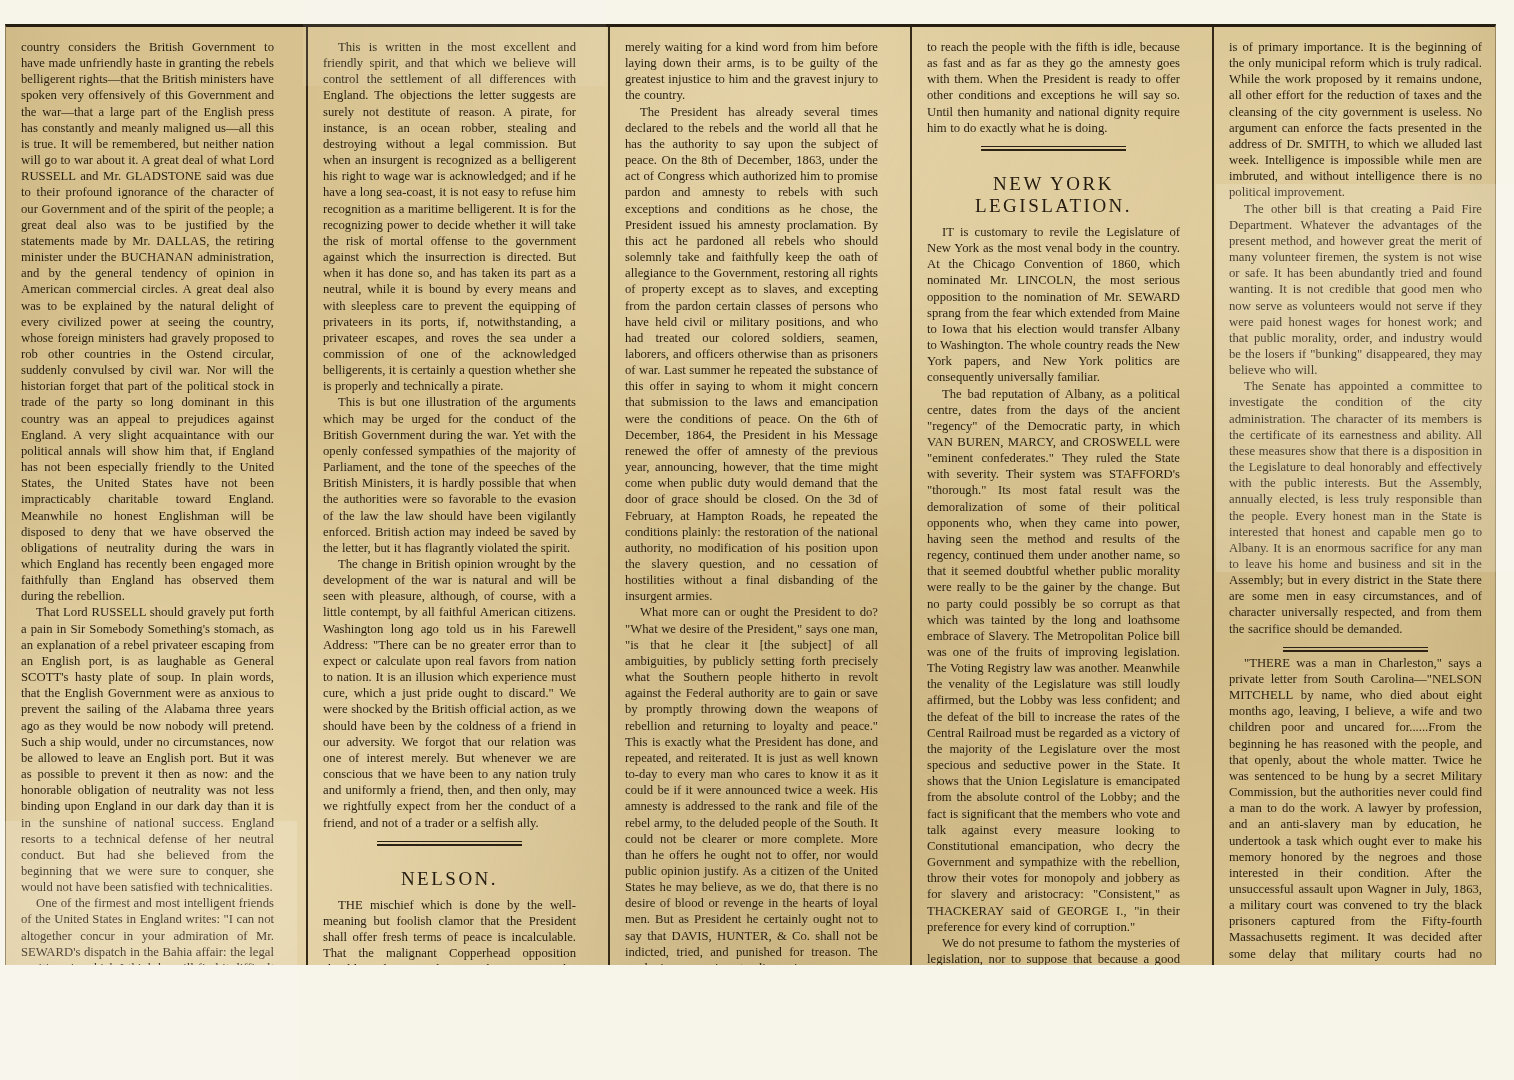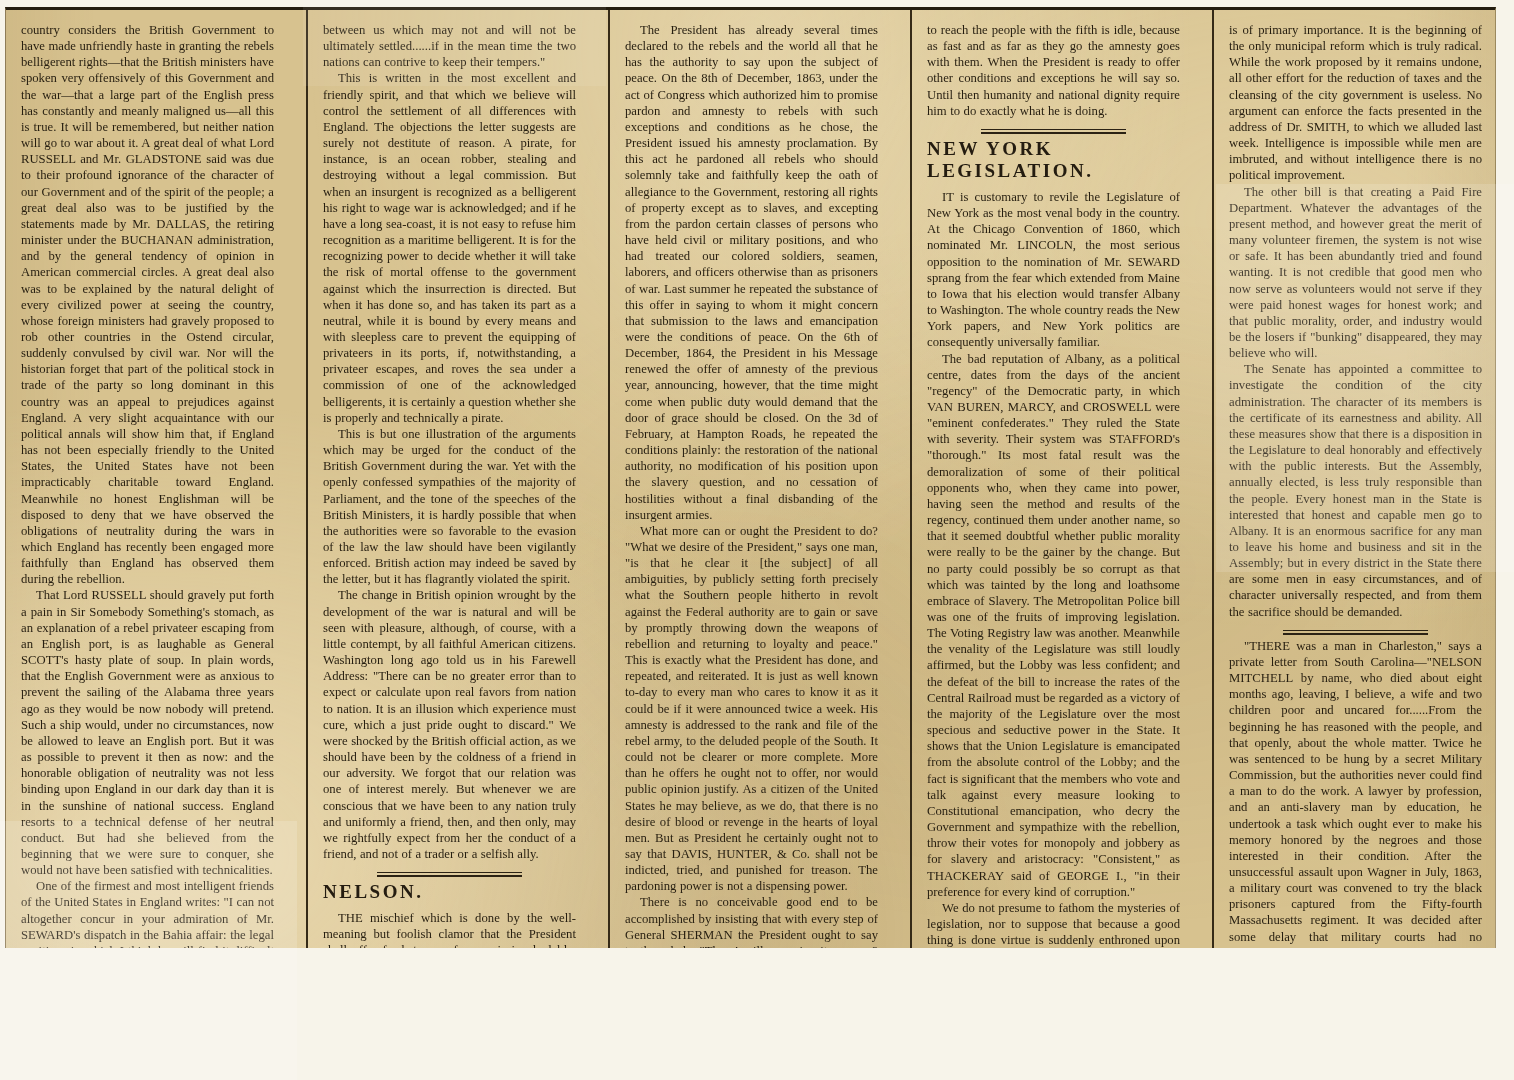--- a/index.html
+++ b/index.html
@@ -9,21 +9,21 @@
     font-family: "Liberation Serif", "DejaVu Serif", serif;
   }
   .scan {
     position: relative;
     width: 1514px; height: 1080px;
     background: #f7f4ea;
     overflow: hidden;
   }
   .paper {
     position: absolute;
-    left: 5px; top: 7px;
+    left: 5px; top: 24px;
     width: 1491px; height: 941px;
     box-sizing: border-box;
     display: flex;
     overflow: hidden;
     background-color: #d7c28f;
     background-image:
       radial-gradient(ellipse at 10% 90%, rgba(255,243,214,0.45), transparent 38%),
       radial-gradient(ellipse at 50% 4%, rgba(255,246,220,0.30), transparent 42%),
       radial-gradient(ellipse at 88% 22%, rgba(255,244,212,0.25), transparent 40%),
       radial-gradient(ellipse at 48% 98%, rgba(122,92,44,0.18), transparent 34%),
@@ -47,23 +47,24 @@
     font-size: 12.7px;
     line-height: 16.15px;
     text-align: justify;
     text-indent: 15px;
     word-spacing: 0.3px;
     hyphens: auto;
     -webkit-hyphens: auto;
   }
   .para.cont { text-indent: 0; }
   .article-heading {
-    margin: 4px 0 7px;
+    margin: 22px 0 7px;
+    text-align: center;
     font-size: 19px;
-    font-weight: 700;
+    font-weight: 400;
     letter-spacing: 2.5px;
     color: #241c10;
   }
   .double-rule {
     height: 2px;
     width: 57%;
     margin: 10px auto 3px;
     border-top: 1px solid #2b2214;
     border-bottom: 2px solid #2b2214;
   }
@@ -80,29 +81,29 @@
 <body>
 
 <div class="scan">
   <div class="paper" id="paper">
       <div class="column">
         <p class="para cont">country considers the British Government to have made unfriendly haste in granting the rebels belligerent rights—that the British ministers have spoken very offensively of this Government and the war—that a large part of the English press has constantly and meanly maligned us—all this is true. It will be remembered, but neither nation will go to war about it. A great deal of what Lord RUSSELL and Mr. GLADSTONE said was due to their profound ignorance of the character of our Government and of the spirit of the people; a great deal also was to be justified by the statements made by Mr. DALLAS, the retiring minister under the BUCHANAN administration, and by the general tendency of opinion in American commercial circles. A great deal also was to be explained by the natural delight of every civilized power at seeing the country, whose foreign ministers had gravely proposed to rob other countries in the Ostend circular, suddenly convulsed by civil war. Nor will the historian forget that part of the political stock in trade of the party so long dominant in this country was an appeal to prejudices against England. A very slight acquaintance with our political annals will show him that, if England has not been especially friendly to the United States, the United States have not been impracticably charitable toward England. Meanwhile no honest Englishman will be disposed to deny that we have observed the obligations of neutrality during the wars in which England has recently been engaged more faithfully than England has observed them during the rebellion.</p>
         <p class="para">That Lord RUSSELL should gravely put forth a pain in Sir Somebody Something's stomach, as an explanation of a rebel privateer escaping from an English port, is as laughable as General SCOTT's hasty plate of soup. In plain words, that the English Government were as anxious to prevent the sailing of the Alabama three years ago as they would be now nobody will pretend. Such a ship would, under no circumstances, now be allowed to leave an English port. But it was as possible to prevent it then as now: and the honorable obligation of neutrality was not less binding upon England in our dark day than it is in the sunshine of national success. England resorts to a technical defense of her neutral conduct. But had she believed from the beginning that we were sure to conquer, she would not have been satisfied with technicalities.</p>
         <p class="para">One of the firmest and most intelligent friends of the United States in England writes: "I can not altogether concur in your admiration of Mr. SEWARD's dispatch in the Bahia affair: the legal positions in which I think he will find it difficult to sustain. I am most anxious that both the rights and duties of neutrals should be enlarged, but we ought to be careful of confounding between what the law is, and what we wish it to be. I have seen no warrant, either in the works of any publicist or in the decision of any prize court, for regarding the Alabama and her companions as 'pirates.' I should be very glad to see such produced. Nor do I think there is any valid ground for the complaints of your Government on the score of our conceding maritime belligerence to the Confederates......However, I can not believe that there is any thing</p>
       </div>
       <div class="column">
-        <p class="para cont">between us which may not and will not be ultimately settled......if in the mean time the two nations can contrive to keep their tempers."</p>
         <p class="para">This is written in the most excellent and friendly spirit, and that which we believe will control the settlement of all differences with England. The objections the letter suggests are surely not destitute of reason. A pirate, for instance, is an ocean robber, stealing and destroying without a legal commission. But when an insurgent is recognized as a belligerent his right to wage war is acknowledged; and if he have a long sea-coast, it is not easy to refuse him recognition as a maritime belligerent. It is for the recognizing power to decide whether it will take the risk of mortal offense to the government against which the insurrection is directed. But when it has done so, and has taken its part as a neutral, while it is bound by every means and with sleepless care to prevent the equipping of privateers in its ports, if, notwithstanding, a privateer escapes, and roves the sea under a commission of one of the acknowledged belligerents, it is certainly a question whether she is properly and technically a pirate.</p>
         <p class="para">This is but one illustration of the arguments which may be urged for the conduct of the British Government during the war. Yet with the openly confessed sympathies of the majority of Parliament, and the tone of the speeches of the British Ministers, it is hardly possible that when the authorities were so favorable to the evasion of the law the law should have been vigilantly enforced. British action may indeed be saved by the letter, but it has flagrantly violated the spirit.</p>
         <p class="para">The change in British opinion wrought by the development of the war is natural and will be seen with pleasure, although, of course, with a little contempt, by all faithful American citizens. Washington long ago told us in his Farewell Address: "There can be no greater error than to expect or calculate upon real favors from nation to nation. It is an illusion which experience must cure, which a just pride ought to discard." We were shocked by the British official action, as we should have been by the coldness of a friend in our adversity. We forgot that our relation was one of interest merely. But whenever we are conscious that we have been to any nation truly and uniformly a friend, then, and then only, may we rightfully expect from her the conduct of a friend, and not of a trader or a selfish ally.</p>
         <div class="double-rule"></div>
         <h2 class="article-heading">NELSON.</h2>
         <p class="para">THE mischief which is done by the well-meaning but foolish clamor that the President shall offer fresh terms of peace is incalculable. That the malignant Copperhead opposition should seek to embarrass the situation by representing him as averse to peace is natural; but that loyal papers should persistently poison the public mind with the impression that the President is reluctant or obtuse in the matter is most unfortunate. To destroy public confidence in the chief executive by incessant complaint that he does not act wisely; to insinuate that peace is at every moment possible if only the President chose; to declare that the rebels are</p>
       </div>
       <div class="column">
+        <p class="para cont">merely waiting for a kind word from him before laying down their arms, is to be guilty of the greatest injustice to him and the gravest injury to the country.</p>
         <p class="para">The President has already several times declared to the rebels and the world all that he has the authority to say upon the subject of peace. On the 8th of December, 1863, under the act of Congress which authorized him to promise pardon and amnesty to rebels with such exceptions and conditions as he chose, the President issued his amnesty proclamation. By this act he pardoned all rebels who should solemnly take and faithfully keep the oath of allegiance to the Government, restoring all rights of property except as to slaves, and excepting from the pardon certain classes of persons who have held civil or military positions, and who had treated our colored soldiers, seamen, laborers, and officers otherwise than as prisoners of war. Last summer he repeated the substance of this offer in saying to whom it might concern that submission to the laws and emancipation were the conditions of peace. On the 6th of December, 1864, the President in his Message renewed the offer of amnesty of the previous year, announcing, however, that the time might come when public duty would demand that the door of grace should be closed. On the 3d of February, at Hampton Roads, he repeated the conditions plainly: the restoration of the national authority, no modification of his position upon the slavery question, and no cessation of hostilities without a final disbanding of the insurgent armies.</p>
         <p class="para">What more can or ought the President to do? "What we desire of the President," says one man, "is that he clear it [the subject] of all ambiguities, by publicly setting forth precisely what the Southern people hitherto in revolt against the Federal authority are to gain or save by promptly throwing down the weapons of rebellion and returning to loyalty and peace." This is exactly what the President has done, and repeated, and reiterated. It is just as well known to-day to every man who cares to know it as it could be if it were announced twice a week. His amnesty is addressed to the rank and file of the rebel army, to the deluded people of the South. It could not be clearer or more complete. More than he offers he ought not to offer, nor would public opinion justify. As a citizen of the United States he may believe, as we do, that there is no desire of blood or revenge in the hearts of loyal men. But as President he certainly ought not to say that DAVIS, HUNTER, &amp; Co. shall not be indicted, tried, and punished for treason. The pardoning power is not a dispensing power.</p>
         <p class="para">There is no conceivable good end to be accomplished by insisting that with every step of General SHERMAN the President ought to say to the rebels, "There! will you give it up now? Do, please." The rank and file of the rebel armies and the citizens of the Southern States know perfectly well that when they take the oath of allegiance in good faith they are not molested, and are in no danger of a trial for treason. If they do not know it, after four distinct proclamations of the fact, a fifth will not help them. To say that our armies open a way</p>
       </div>
       <div class="column">
         <p class="para cont">to reach the people with the fifth is idle, because as fast and as far as they go the amnesty goes with them. When the President is ready to offer other conditions and exceptions he will say so. Until then humanity and national dignity require him to do exactly what he is doing.</p>
         <div class="double-rule"></div>
         <h2 class="article-heading">NEW YORK LEGISLATION.</h2>
         <p class="para">IT is customary to revile the Legislature of New York as the most venal body in the country. At the Chicago Convention of 1860, which nominated Mr. LINCOLN, the most serious opposition to the nomination of Mr. SEWARD sprang from the fear which extended from Maine to Iowa that his election would transfer Albany to Washington. The whole country reads the New York papers, and New York politics are consequently universally familiar.</p>
         <p class="para">The bad reputation of Albany, as a political centre, dates from the days of the ancient "regency" of the Democratic party, in which VAN BUREN, MARCY, and CROSWELL were "eminent confederates." They ruled the State with severity. Their system was STAFFORD's "thorough." Its most fatal result was the demoralization of some of their political opponents who, when they came into power, having seen the method and results of the regency, continued them under another name, so that it seemed doubtful whether public morality were really to be the gainer by the change. But no party could possibly be so corrupt as that which was tainted by the long and loathsome embrace of Slavery. The Metropolitan Police bill was one of the fruits of improving legislation. The Voting Registry law was another. Meanwhile the venality of the Legislature was still loudly affirmed, but the Lobby was less confident; and the defeat of the bill to increase the rates of the Central Railroad must be regarded as a victory of the majority of the Legislature over the most specious and seductive power in the State. It shows that the Union Legislature is emancipated from the absolute control of the Lobby; and the fact is significant that the members who vote and talk against every measure looking to Constitutional emancipation, who decry the Government and sympathize with the rebellion, throw their votes for monopoly and jobbery as for slavery and aristocracy: "Consistent," as THACKERAY said of GEORGE I., "in their preference for every kind of corruption."</p>

